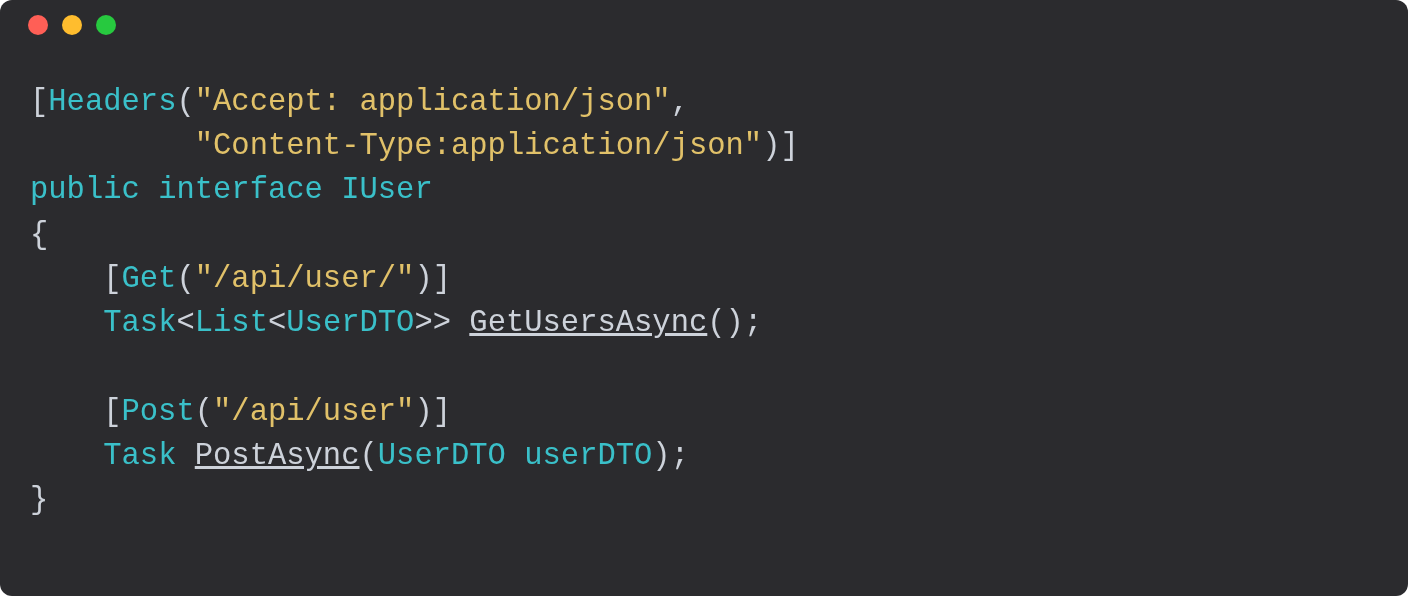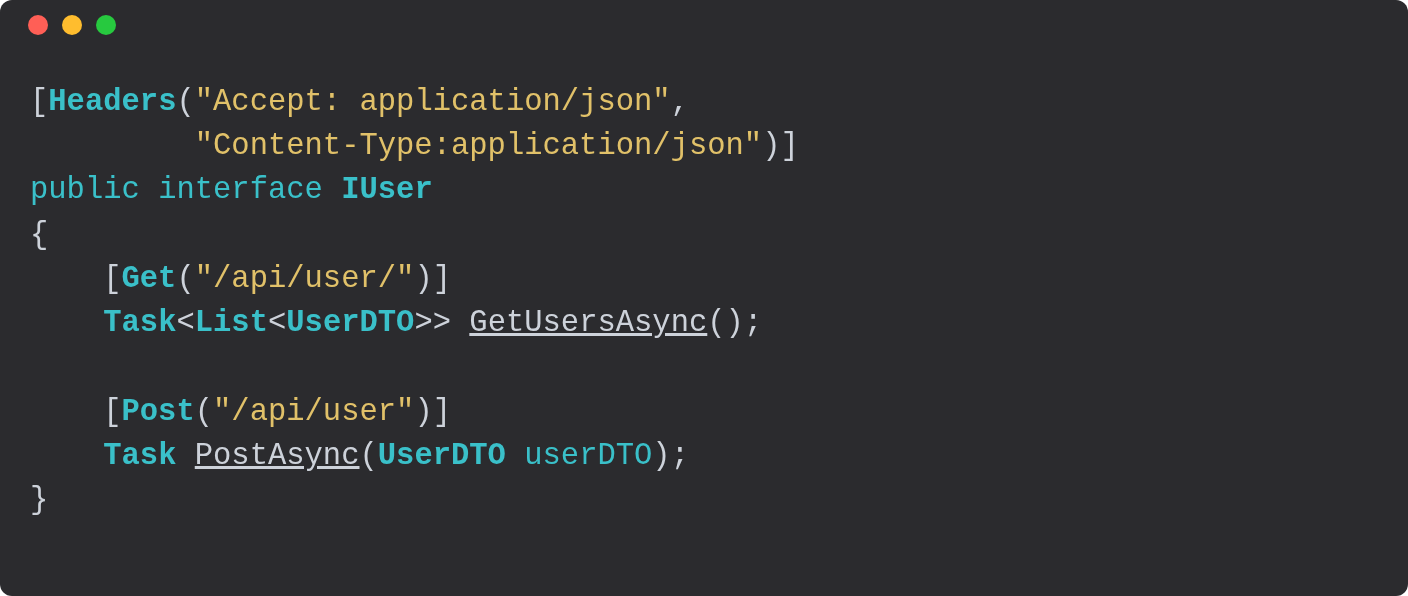--- a/index.html
+++ b/index.html
@@ -37,21 +37,21 @@
     .tl-green { background: #27c93f; }
     .code-area {
       padding: 30px 30px 0 30px;
       font-size: 30.5px;
       line-height: 1.45;
       font-family: 'Consolas', 'Monaco', 'Courier New', monospace;
       white-space: pre;
       color: #cdd2da;
     }
     .t-default { color: #cdd2da; }
-    .t-type { color: #3ac0c9; font-weight: bold; }
+    .t-type { color: #3ac0c9; }
     .t-string { color: #e1c169; }
     .t-keyword { color: #3ac0c9; }
     .t-method { color: #cdd2da; text-decoration: underline; }
     .t-param { color: #3ac0c9; }
     .line { display: block; }
   </style>
 </head>
 <body>
 
 <div class="window">

